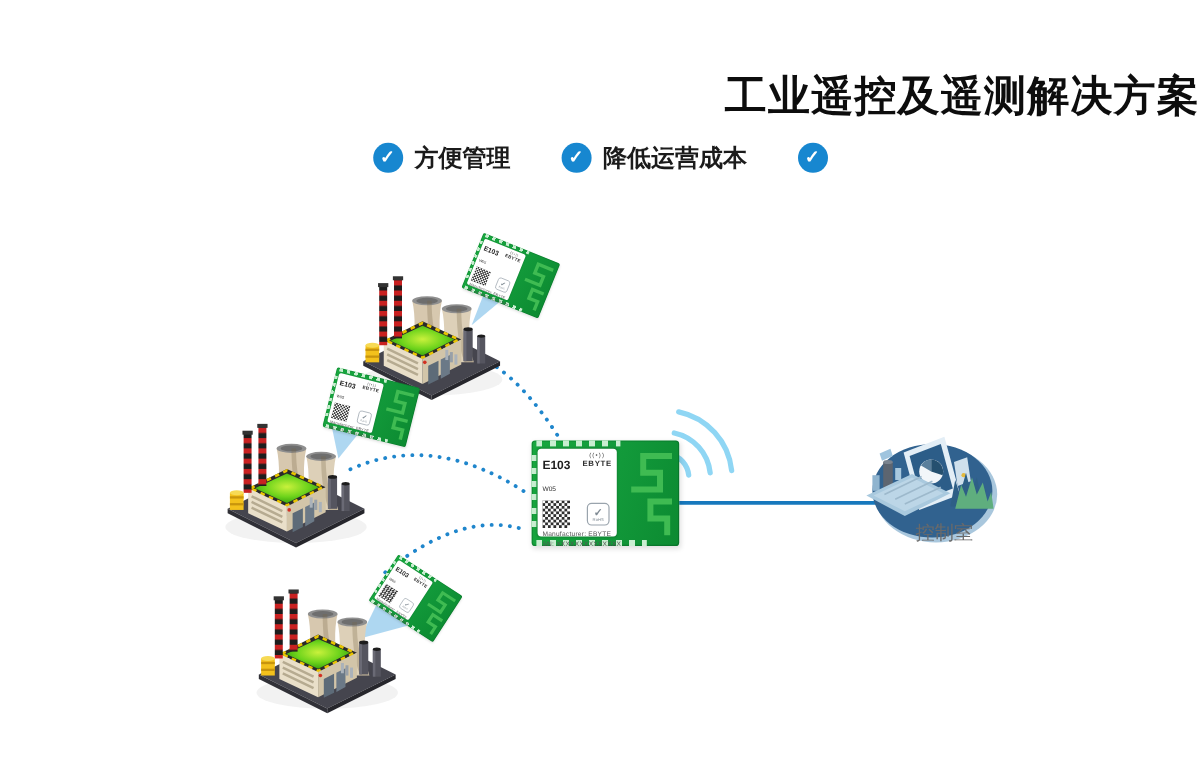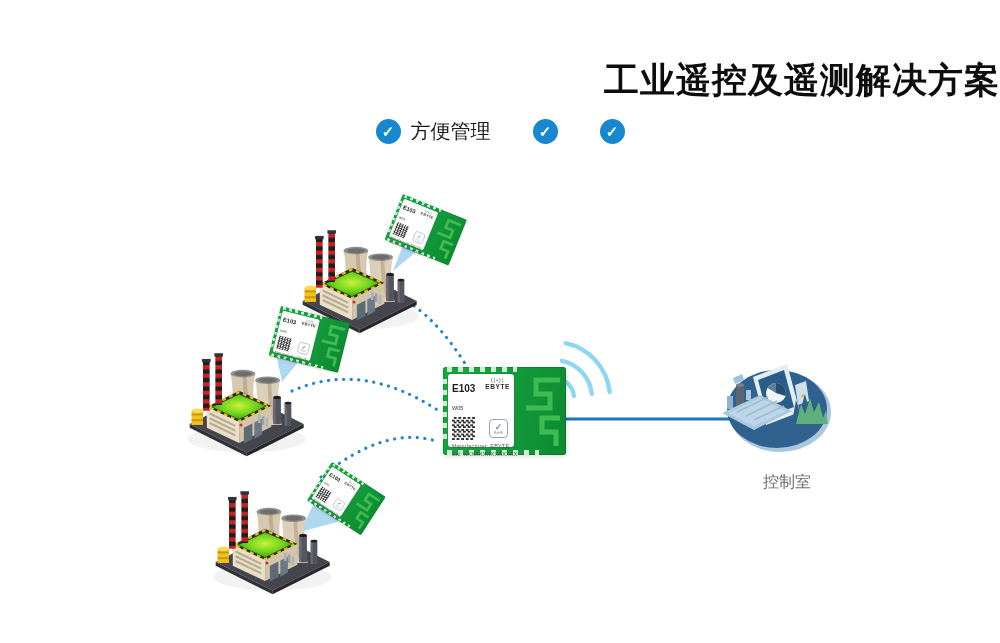--- a/index.html
+++ b/index.html
@@ -15,21 +15,21 @@
   .features{
     position:absolute;top:118px;left:0;right:0;
     display:flex;justify-content:center;align-items:center;gap:42px;
   }
   .feature{display:flex;align-items:center;gap:10px;}
   .check{
     width:25px;height:25px;border-radius:50%;background:#1787d0;
     color:#fff;display:flex;align-items:center;justify-content:center;
     font-size:15px;font-weight:700;line-height:1;
   }
-  .feature-label{font-size:20px;color:#1b1b1b;}
+  .feature-label{font-size:20px;color:#1b1b1b;font-weight:bold;}
   
   .diagram-svg{position:absolute;left:0;top:0;width:1000px;height:643px;}
   
   .module{position:absolute;width:123px;height:88px;}
   .module .pcb{
     position:absolute;inset:0;border-radius:3px;
     background:linear-gradient(105deg,#18a83f 0%,#12993a 55%,#0c8a31 100%);
     box-shadow:inset 0 0 0 1px rgba(0,70,25,.3), 1px 2px 4px rgba(0,0,0,.12);
   }
   .pads-top,.pads-bottom{
@@ -66,36 +66,37 @@
   .rohs .tick{font-size:9px;font-weight:700;line-height:8px;}
   .rohs .rtext{font-size:3.5px;line-height:4px;}
   .mline,.sline{font-size:5.5px;color:#555;margin-top:2.5px;white-space:nowrap;letter-spacing:.2px;}
   
   .module.central{left:443px;top:367px;}
   .module.small-a{left:403px;top:194px;transform:rotate(22deg) scale(.56);transform-origin:0 0;}
   .module.small-b{left:281px;top:306px;transform:rotate(14deg) scale(.58);transform-origin:0 0;}
   .module.small-c{left:332px;top:462px;transform:rotate(33deg) scale(.52);transform-origin:0 0;}
   
   .control-label{
-    position:absolute;left:737px;top:472px;width:100px;text-align:center;
+    position:absolute;left:737px;top:434px;width:100px;text-align:center;
     font-size:16px;color:#6a6a6a;
   }
 </style>
 </head>
 <body>
 
 <div class="title">工业遥控及遥测解决方案</div>
 
 <div class="features">
   <div class="feature">
     <span class="check">✓</span>
     <span class="feature-label">方便管理</span>
   </div>
   <div class="feature">
     <span class="check">✓</span>
+    <span class="feature-label">降低运营成本</span>
   </div>
   <div class="feature">
     <span class="check">✓</span>
   </div>
 </div>
 
 <svg class="diagram-svg" viewBox="0 0 1000 643">
   <defs>
     <radialGradient id="roofGreen" cx="50%" cy="45%" r="60%">
       <stop offset="0%" stop-color="#c9f13c"></stop>

